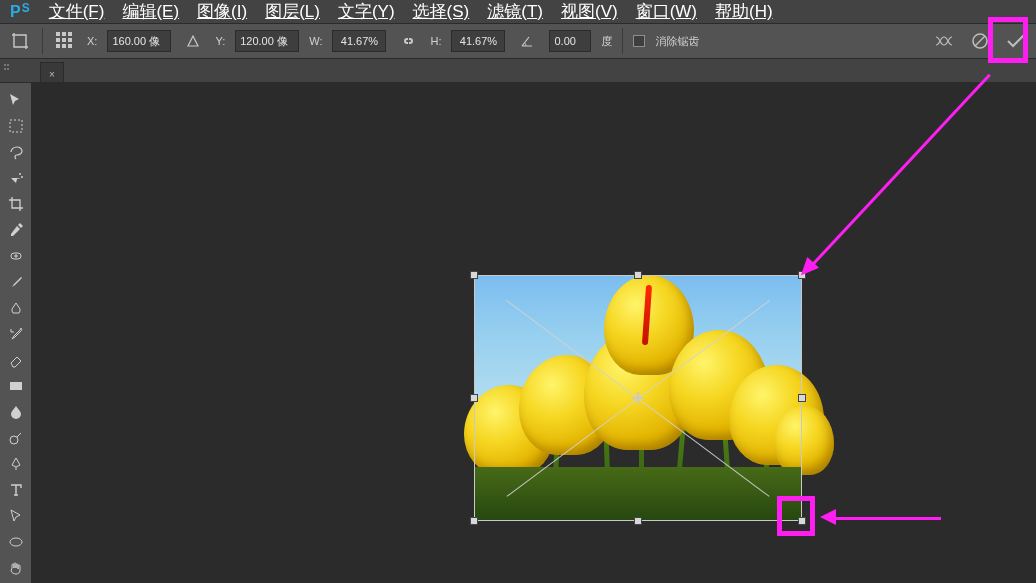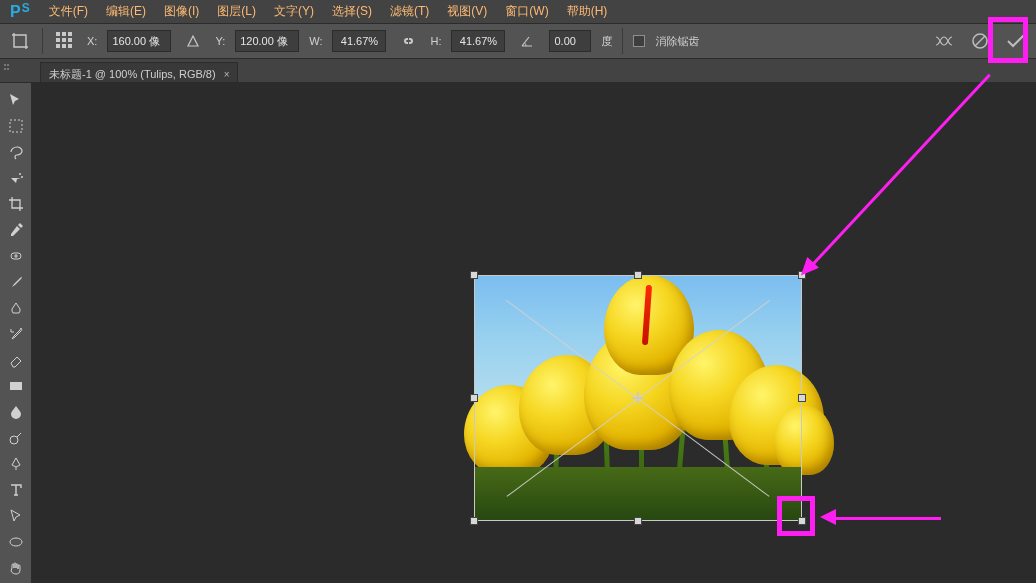--- a/index.html
+++ b/index.html
@@ -1,21 +1,21 @@
 <!DOCTYPE html>
 <html><head>
 <meta charset="utf-8">
 <style>
   * { margin: 0; padding: 0; box-sizing: border-box; user-select: none; }
   html, body { width: 1036px; height: 583px; overflow: hidden; font-family: "Segoe UI", Arial, sans-serif; background:#434343; }
   
   .menubar { width:100%; height:23px; background:#434343; display:flex; align-items:center; padding-left:10px; }
   .ps-logo { font-weight:600; font-size:16px; color:#29abe2; margin-right:18px; letter-spacing:1px; }
   .ps-logo span.s { font-size:12px; vertical-align: top; display:inline-block; margin-top:-2px;}
-  .menu-item { font-size:12px; color:#fdba74; margin-right:18px; cursor:pointer; }
+  .menu-item { font-size:17px; color:#ffffff; margin-right:18px; cursor:pointer;text-decoration:underline; }
   
   .options { width:100%; height:36px; background:#535353; border-top:1px solid #2b2b2b; border-bottom:1px solid #2b2b2b;
              display:flex; align-items:center; padding:0 8px; gap:10px; position:relative; }
   .opt-icon { width:24px; height:24px; display:flex; align-items:center; justify-content:center; }
   .dot-grid { width:18px; height:18px; display:grid; grid-template-columns:repeat(3,4px); grid-template-rows:repeat(3,4px); gap:2px; }
   .dot-grid span { width:4px; height:4px; background:#c9c9c9; }
   .vsep { width:1px; height:26px; background:#3a3a3a; }
   .label { font-size:11px; color:#d1d1d1; }
   .spin { display:flex; align-items:center; height:22px; background:#3e3e3e; border:1px solid #2b2b2b; }
   .spin input { width:62px; height:18px; border:none; background:transparent; color:#e5e5e5; font-size:11px; padding:4px 4px; outline:none; }
@@ -178,21 +178,20 @@
 
 <div class="drag-dots">
     <span></span>
     <span></span>
     <span></span>
     <span></span>
   </div>
 
 <div class="tabstrip">
   <div class="doctab">
-    <span>未标题-1 @ 100% (Tulips, RGB/8)</span>
     <span class="tab-x">×</span>
   </div>
 </div>
 
 <div class="toolbox">
   <div class="tool">
       <svg width="16" height="16" viewBox="0 0 16 16">
         <path d="M2 2l3 11 2-4 4-2z" fill="#d0d0d0"></path>
       </svg>
     </div>

